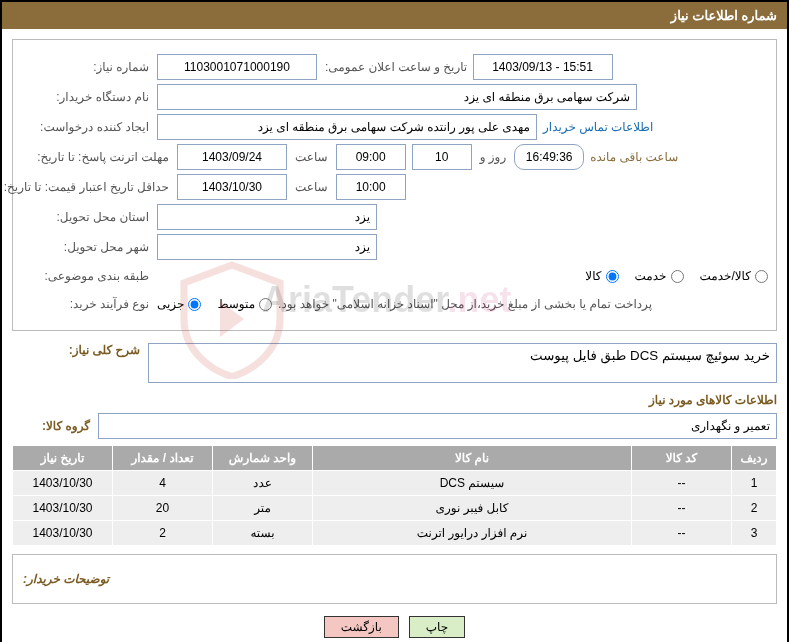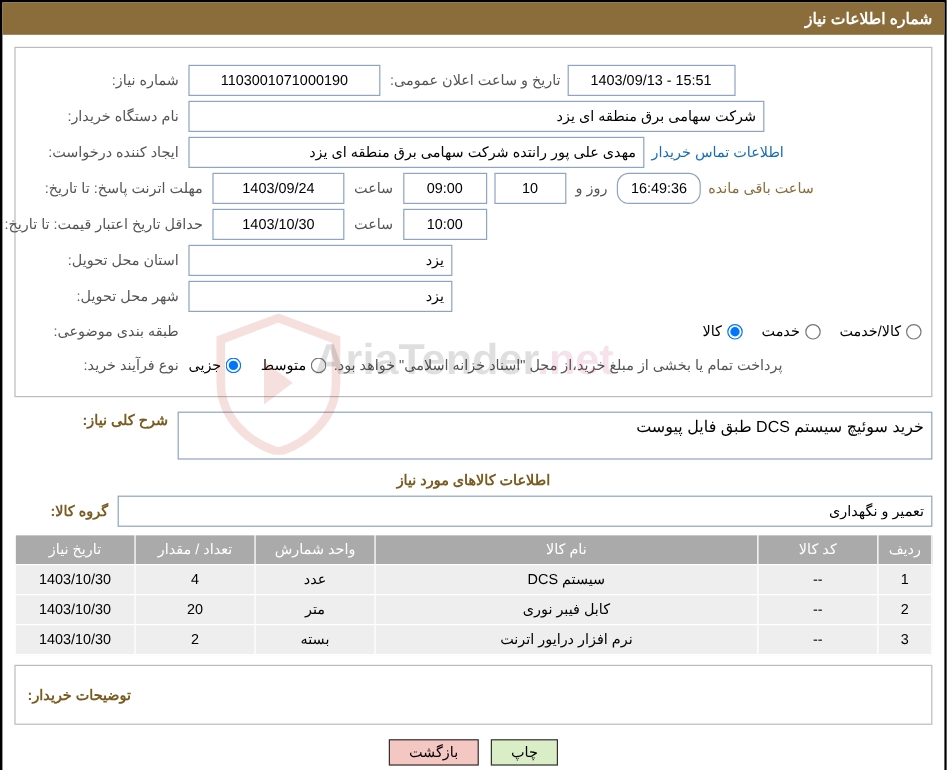--- a/index.html
+++ b/index.html
@@ -82,58 +82,59 @@
   align-items: center;
   gap: 4px;
 }
 .note {
   color: #555;
 }
 .section-title {
   font-weight: bold;
   color: #7a5c22;
   margin: 10px 0 6px;
-  text-align: center;
+  text-align: right;
 }
 .desc-box {
   border: 1px solid #8fa3c2;
   width: 100%;
   min-height: 28px;
   padding: 4px 6px;
   text-align: right;
   font-family: inherit;
 }
 table.items {
   width: 100%;
   border-collapse: collapse;
   margin-top: 6px;
 }
 table.items th {
   background: #aaa;
   color: #fff;
   padding: 5px 4px;
   border: 1px solid #fff;
-  font-weight: normal;
+  font-weight: bold;
   font-size: 12px;
 }
 table.items td {
   background: #eee;
   padding: 5px 4px;
   border: 1px solid #fff;
   text-align: center;
   font-size: 12px;
 }
 .buyer-box {
   border: 1px solid #bbb;
   min-height: 50px;
   margin-top: 8px;
   display: flex;
   align-items: center;
   justify-content: flex-end;
   padding: 0 10px;
+  font-style: italic;
 }
 .buyer-box .bt {
   font-weight: bold;
   color: #7a5c22;
 }
 .btn-row {
   display: flex;
   justify-content: center;
   gap: 10px;
   padding: 12px 0 6px;

